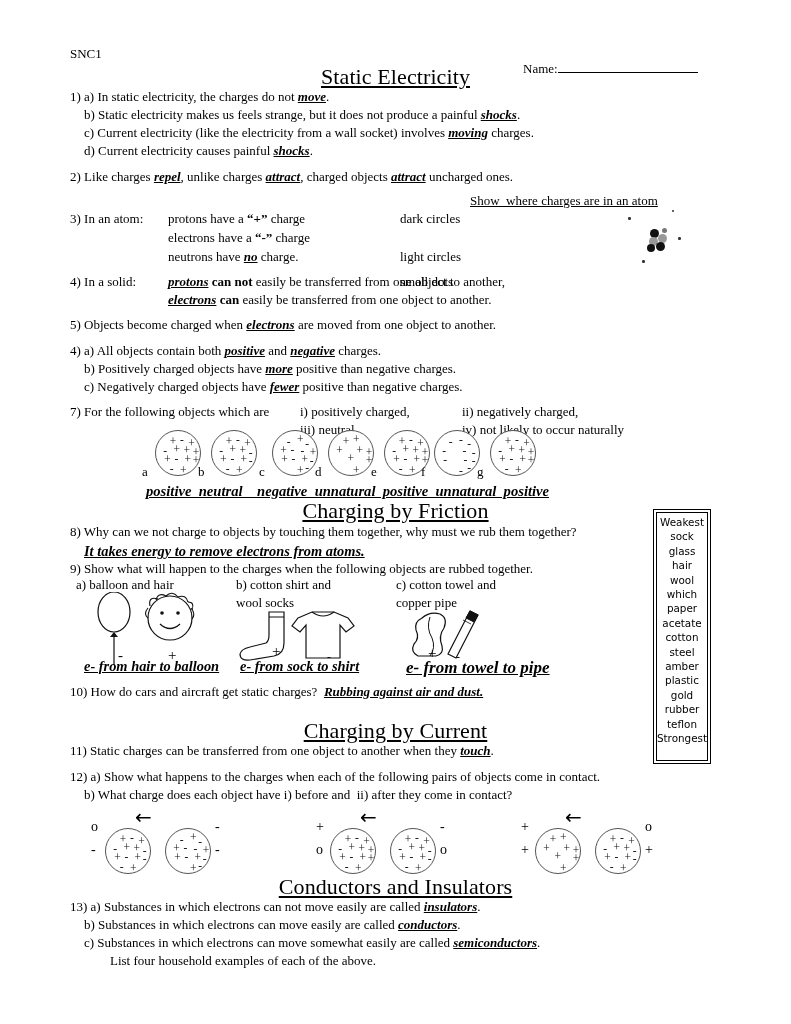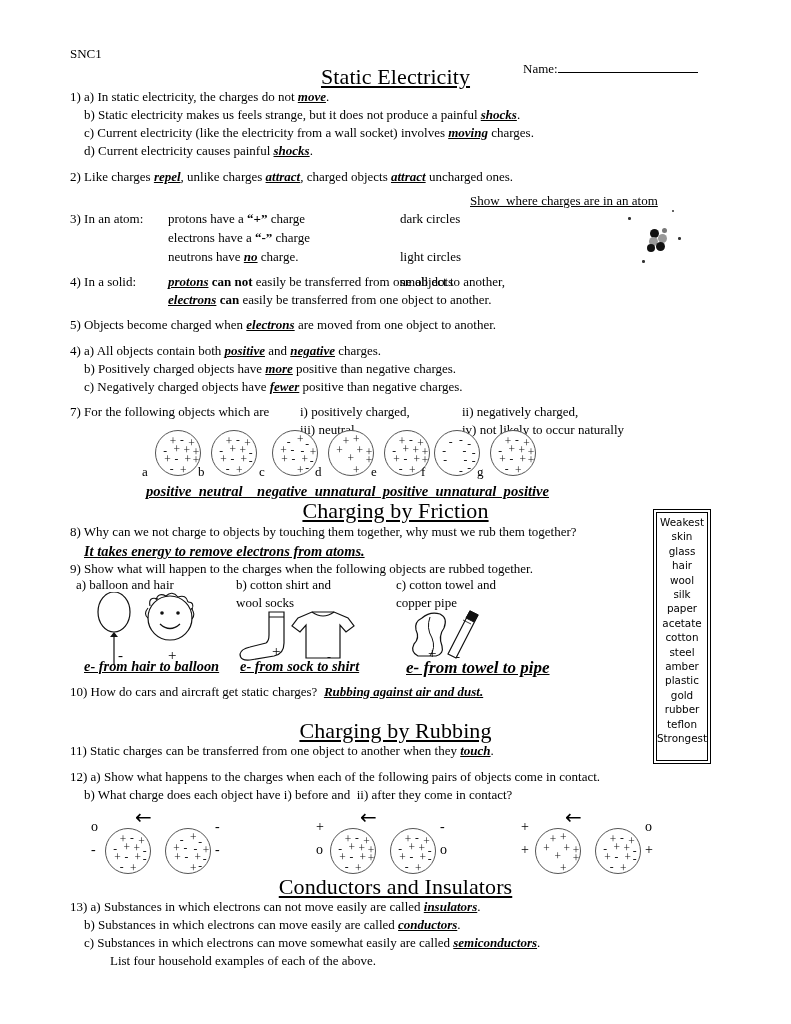--- a/index.html
+++ b/index.html
@@ -348,39 +348,39 @@
 
   <div class="answerline" style="left:84px; top:658px; font-size:14.4px;">e- from hair to balloon</div>
   <div class="answerline" style="left:240px; top:658px; font-size:14.4px;">e- from sock to shirt</div>
   <div class="answerline" style="left:406px; top:658px; font-size:17px;">e- from towel to pipe</div>
 
   <div class="abs txt" style="left:70px; top:685px;"><span>10) How do cars and aircraft get static charges?</span><span>  </span><span class="biu">Rubbing against air and dust.</span></div>
 
   <div id="tribo" style="left:653px; top:493px; width:58px; height:255px;margin-top:16px;">
     <div class="inner" id="tribo-inner">
         <div class="item">Weakest</div>
-        <div class="item">skin</div>
+        <div class="item">sock</div>
         <div class="item">glass</div>
         <div class="item">hair</div>
         <div class="item">wool</div>
-        <div class="item">silk</div>
+        <div class="item">which</div>
         <div class="item">paper</div>
         <div class="item">acetate</div>
         <div class="item">cotton</div>
         <div class="item">steel</div>
         <div class="item">amber</div>
         <div class="item">plastic</div>
         <div class="item">gold</div>
         <div class="item">rubber</div>
         <div class="item">teflon</div>
         <div class="item">Strongest</div>
       </div>
   </div>
 
-  <div class="abs heading" style="left:0; top:718px;"><span>Charging by Rubbing</span></div>
+  <div class="abs heading" style="left:0; top:718px;"><span>Charging by Current</span></div>
 
   <div class="abs txt" style="left:70px; top:744px;"><span>11) Static charges can be transferred from one object to another when they </span><span class="biu">touch</span><span>.</span></div>
   <div class="abs txt" style="left:70px; top:770px;">12) a) Show what happens to the charges when each of the following pairs of objects come in contact.</div>
   <div class="abs txt" style="left:84px; top:788px;">b) What charge does each object have i) before and  ii) after they come in contact?</div>
 
   <div id="contact-pairs">
       <div class="arrowleft" style="left: 135px; top: 812px;">←</div>
       <div class="abs" style="left: 105px; top: 828px;">
         <div class="chargeball" style="width: 46px; height: 46px;">
           <span style="left: 13.8px; top: 5.98px;">+</span>

